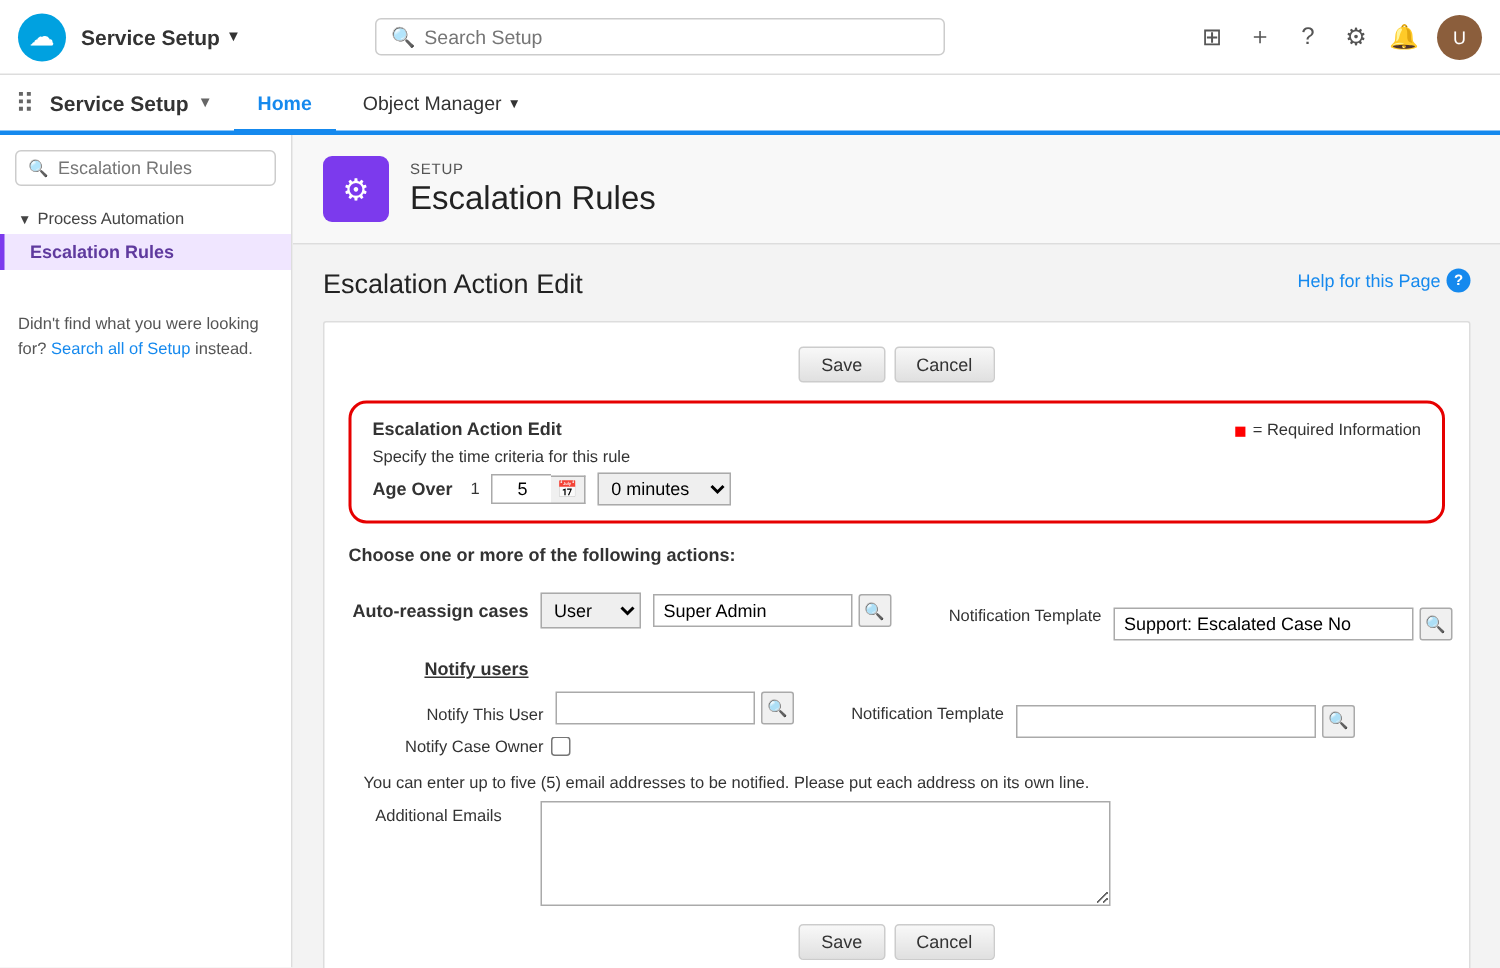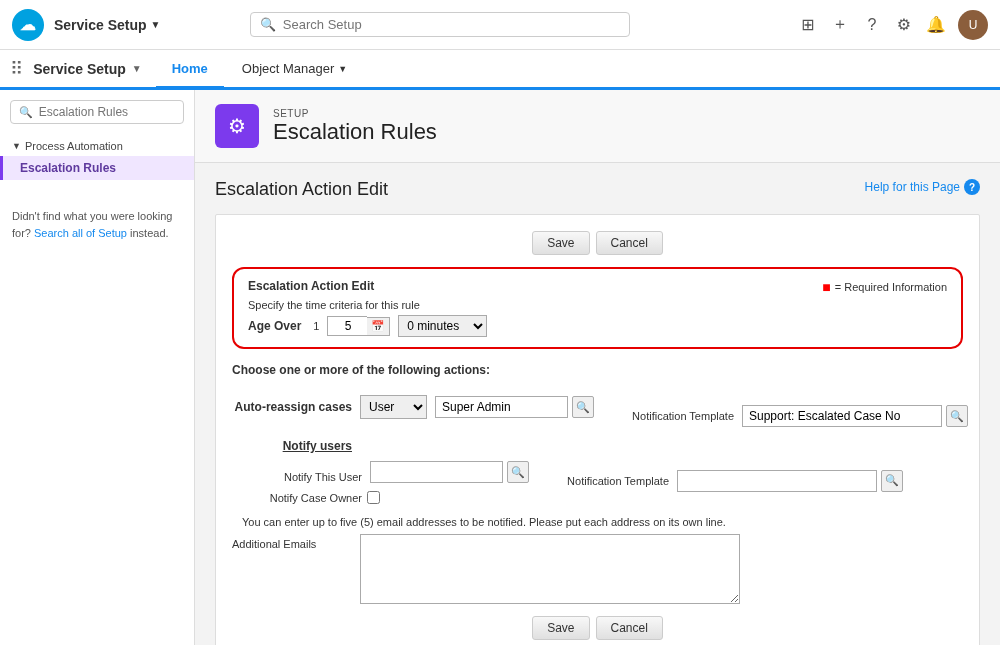--- a/index.html
+++ b/index.html
@@ -274,33 +274,33 @@
       display: flex; align-items: center; justify-content: center;
       cursor: pointer; font-size: 11px; color: #555;
     }
     .select-field {
       padding: 3px 4px; border: 1px solid #aaa; font-size: 12px;
     }
     .two-col-row {
       display: flex; align-items: center; gap: 20px;
     }
     .col-left { display: flex; align-items: center; gap: 8px; }
-    .col-right { display: flex; align-items: center; gap: 8px; margin-top: 18px; }
+    .col-right { display: flex; gap: 8px; margin-top: 18px; }
 
     textarea.form-textarea {
       width: 380px; height: 70px;
       border: 1px solid #aaa; font-size: 12px;
       resize: both; padding: 4px;
     }
 
     .email-note {
       font-size: 11px; color: #333; margin-bottom: 6px; margin-left: 10px;
     }
     .email-row { display: flex; align-items: flex-start; gap: 8px; }
-    .email-label { min-width: 120px; font-size: 11px; text-align: left; margin-top: 4px; }
+    .email-label { min-width: 120px; font-size: 11px; text-align: center; margin-top: 4px; }
 
     .clearfix::after { content: ''; display: table; clear: both; }
   </style>
 </head>
 <body>
 
 <div class="top-nav">
   <div class="salesforce-logo">☁</div>
   <div class="app-name-area">
     <span>Service Setup</span>

